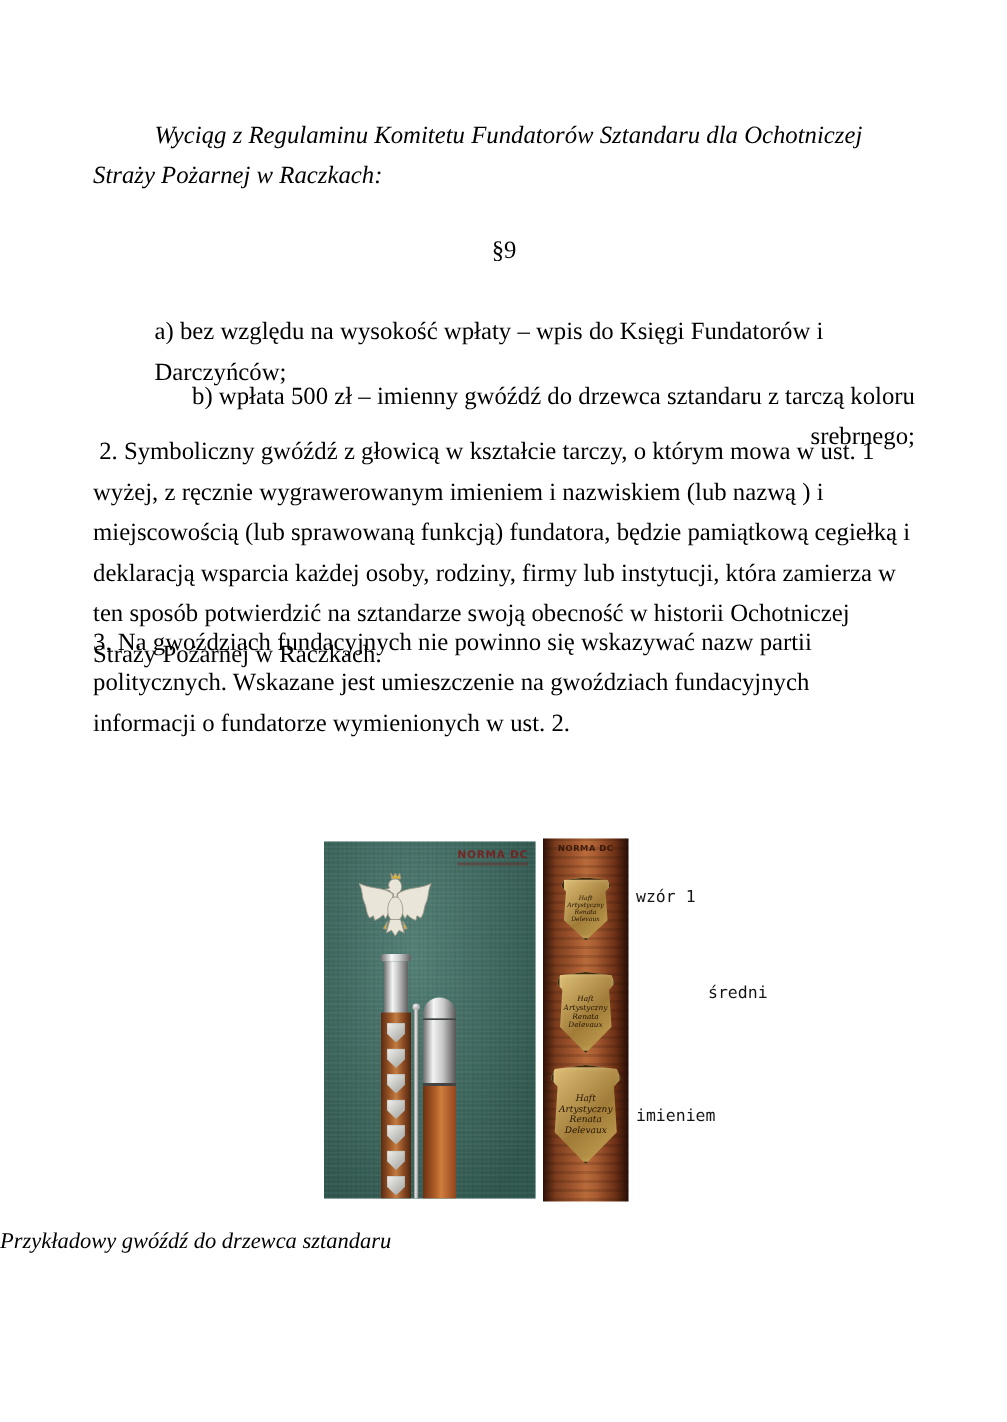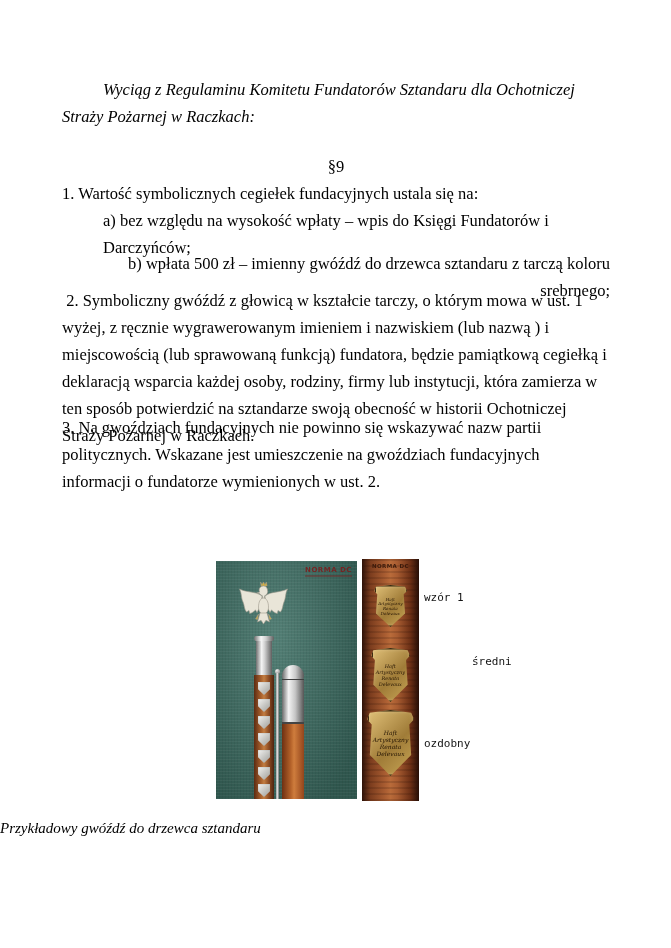--- a/index.html
+++ b/index.html
@@ -104,21 +104,20 @@
   .lbl-1 { top:655px;margin-left:48px; }
   .lbl-2 { top:737px; }
 </style>
 </head>
 <body>
 
 <div id="page">
 
   <div class="para intro">Wyciąg z Regulaminu Komitetu Fundatorów Sztandaru dla Ochotniczej Straży Pożarnej w Raczkach:</div>
   <div class="para section-head">§9</div>
-  <div class="para p1">1. Wartość symbolicznych cegiełek fundacyjnych ustala się na:</div>
   <div class="para p-sub p1a">a) bez względu na wysokość wpłaty – wpis do Księgi Fundatorów i Darczyńców;</div>
   <div class="para p-sub p1b">b) wpłata 500 zł – imienny gwóźdź do drzewca sztandaru z tarczą koloru srebrnego;</div>
   <div class="para p2"> 2. Symboliczny gwóźdź z głowicą w kształcie tarczy, o którym mowa w ust. 1 wyżej, z ręcznie wygrawerowanym imieniem i nazwiskiem (lub nazwą ) i miejscowością (lub sprawowaną funkcją) fundatora, będzie pamiątkową cegiełką i deklaracją wsparcia każdej osoby, rodziny, firmy lub instytucji, która zamierza w ten sposób potwierdzić na sztandarze swoją obecność w historii Ochotniczej Straży Pożarnej w Raczkach.</div>
   <div class="para p3">3. Na gwoździach fundacyjnych nie powinno się wskazywać nazw partii politycznych. Wskazane jest umieszczenie na gwoździach fundacyjnych informacji o fundatorze wymienionych w ust. 2.</div>
 
   <div class="photo-left">
     <div class="wm-left">NORMA DC</div>
 
     <svg class="eagle" viewBox="0 0 56 58">
       <g stroke="#9d988b" stroke-width="0.6">
@@ -175,17 +174,17 @@
         <span>Haft</span>
         <span>Artystyczny</span>
         <span>Renata</span>
         <span>Delevaux</span>
       </div>
     </div>
   </div>
 
   <div class="fig-label lbl-0">wzór 1</div>
   <div class="fig-label lbl-1">średni</div>
-  <div class="fig-label lbl-2">ozdobny</div>
+  <div class="fig-label lbl-2">imieniem</div>
 
   <div class="caption">Przykładowy gwóźdź do drzewca sztandaru</div>
 
 </div>
 
 </body></html>

